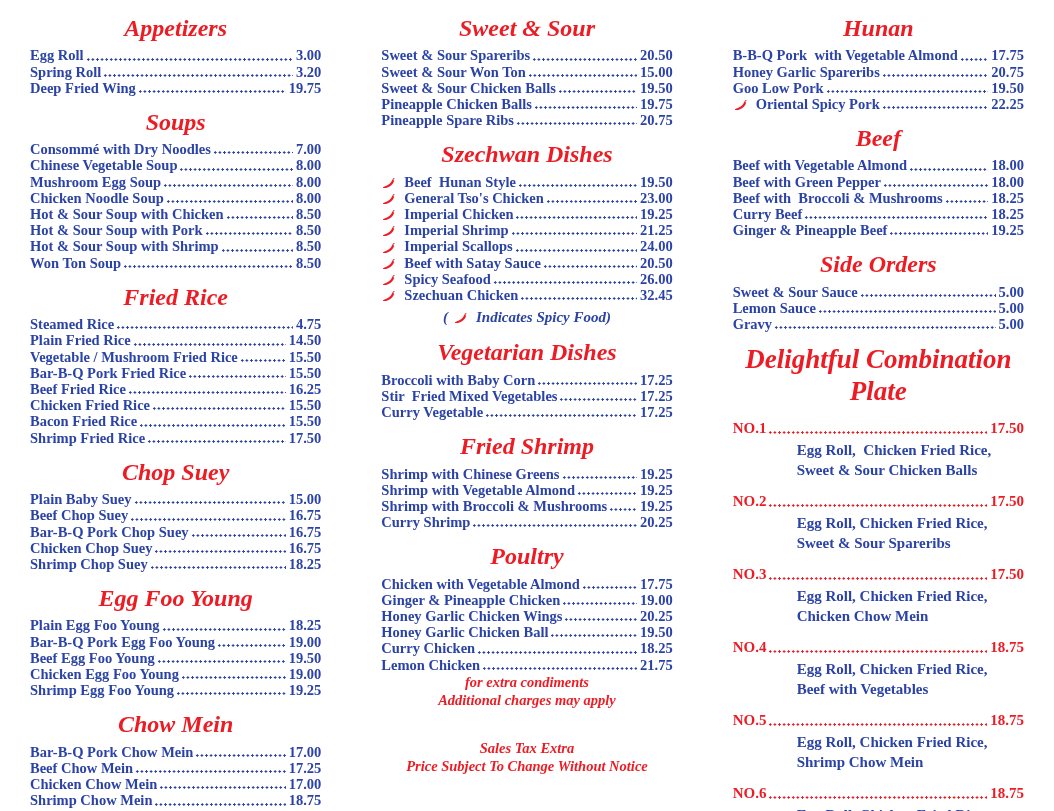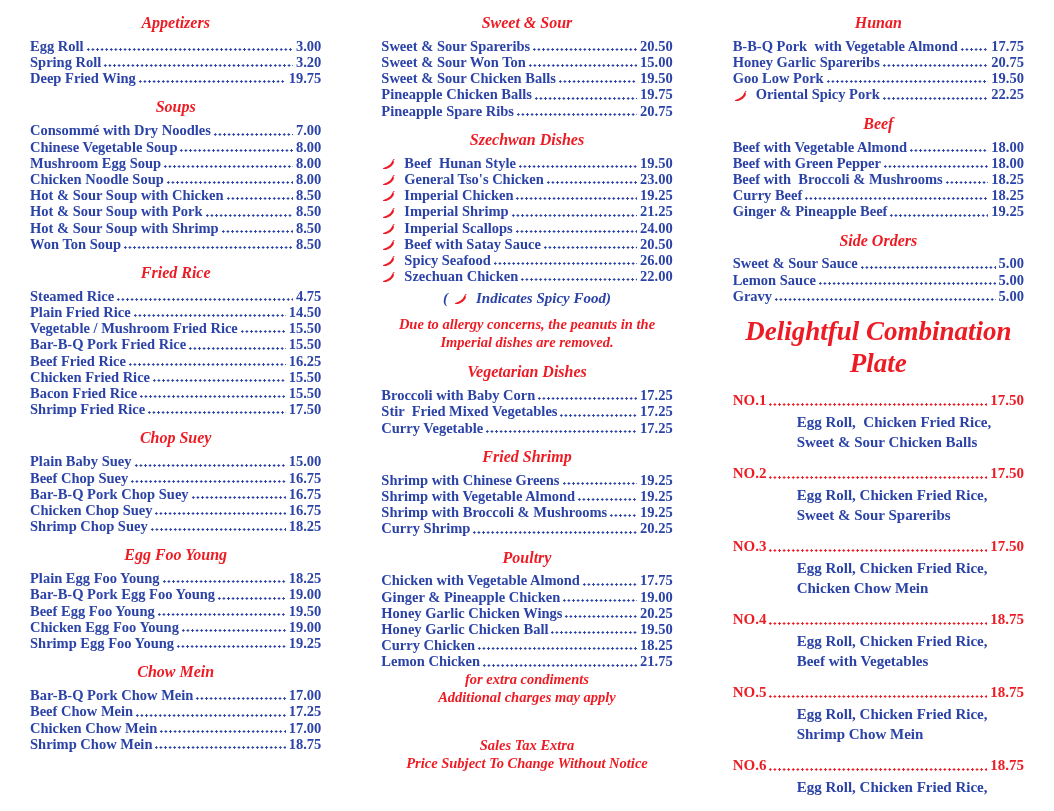--- a/index.html
+++ b/index.html
@@ -7,21 +7,21 @@
   html,body { margin:0; padding:0; }
   body {
     width:1054px; height:811px; background:#ffffff; overflow:hidden;
     font-family:"Liberation Serif", serif; font-weight:bold;
   }
   .menu { display:flex; gap:60px; padding:14px 30px 0 30px; }
   .col { flex:1; min-width:0; }
   .section { margin-bottom:12px; }
   .section-title {
     margin:0 0 5px 0; text-align:center; color:var(--red);
-    font-style:italic; font-weight:bold; font-size:16px; line-height:1.18;
+    font-style:italic; font-weight:bold; font-size:24px; line-height:1.18;
   }
   .section-title.large { font-size:27px; margin:4px 0 12px 0;text-align:center; }
   .item {
     display:flex; align-items:flex-end; color:var(--blue);
     font-size:14.5px; line-height:16.2px;
   }
   .name, .price { white-space:pre; }
   .dots {
     flex:1 1 auto; height:3px; align-self:flex-end; margin:0 3px 3px 2px;
     background-image:radial-gradient(circle, currentColor 1.05px, transparent 1.35px);
@@ -332,34 +332,30 @@
           <span class="price">26.00</span>
         </div>
         <div class="item">
           <span class="chili">
             <svg viewBox="0 0 20 20" aria-hidden="true">
               <path fill="currentColor" d="M15.8 5.1c.2-1.2 1-2 2.1-2.2.5-.1.9.5.6.9-.5.7-1.4.8-1.7 1.6.9.8 1.2 2 .7 3.2-.8 2-2.5 4-4.8 5.6-2.6 1.8-5.6 2.9-8.2 3-1.5.1-2.5-.4-2.5-.9 0-.6 1-.9 2.3-1.3 2.3-.7 4.8-1.9 6.8-3.5 1.8-1.4 3.1-3 3.7-4.6.3-.7.6-1.4 1-1.8z"></path>
             </svg>
           </span>
           <span class="name">Szechuan Chicken</span>
           <span class="dots"></span>
-          <span class="price">22.00</span>
+          <span class="price">32.45</span>
         </div>
         <div class="legend">
           <span>(</span>
           <span class="chili">
             <svg viewBox="0 0 20 20" aria-hidden="true">
               <path fill="currentColor" d="M15.8 5.1c.2-1.2 1-2 2.1-2.2.5-.1.9.5.6.9-.5.7-1.4.8-1.7 1.6.9.8 1.2 2 .7 3.2-.8 2-2.5 4-4.8 5.6-2.6 1.8-5.6 2.9-8.2 3-1.5.1-2.5-.4-2.5-.9 0-.6 1-.9 2.3-1.3 2.3-.7 4.8-1.9 6.8-3.5 1.8-1.4 3.1-3 3.7-4.6.3-.7.6-1.4 1-1.8z"></path>
             </svg>
           </span>
           <span>Indicates Spicy Food)</span>
-        </div>
-        <div class="note">
-          <div class="note-line">Due to allergy concerns, the peanuts in the</div>
-          <div class="note-line">Imperial dishes are removed.</div>
         </div>
       </section>
       <section class="section">
         <h2 class="section-title">Vegetarian Dishes</h2>
         <div class="item">
           <span class="name">Broccoli with Baby Corn</span>
           <span class="dots"></span>
           <span class="price">17.25</span>
         </div>
         <div class="item">

